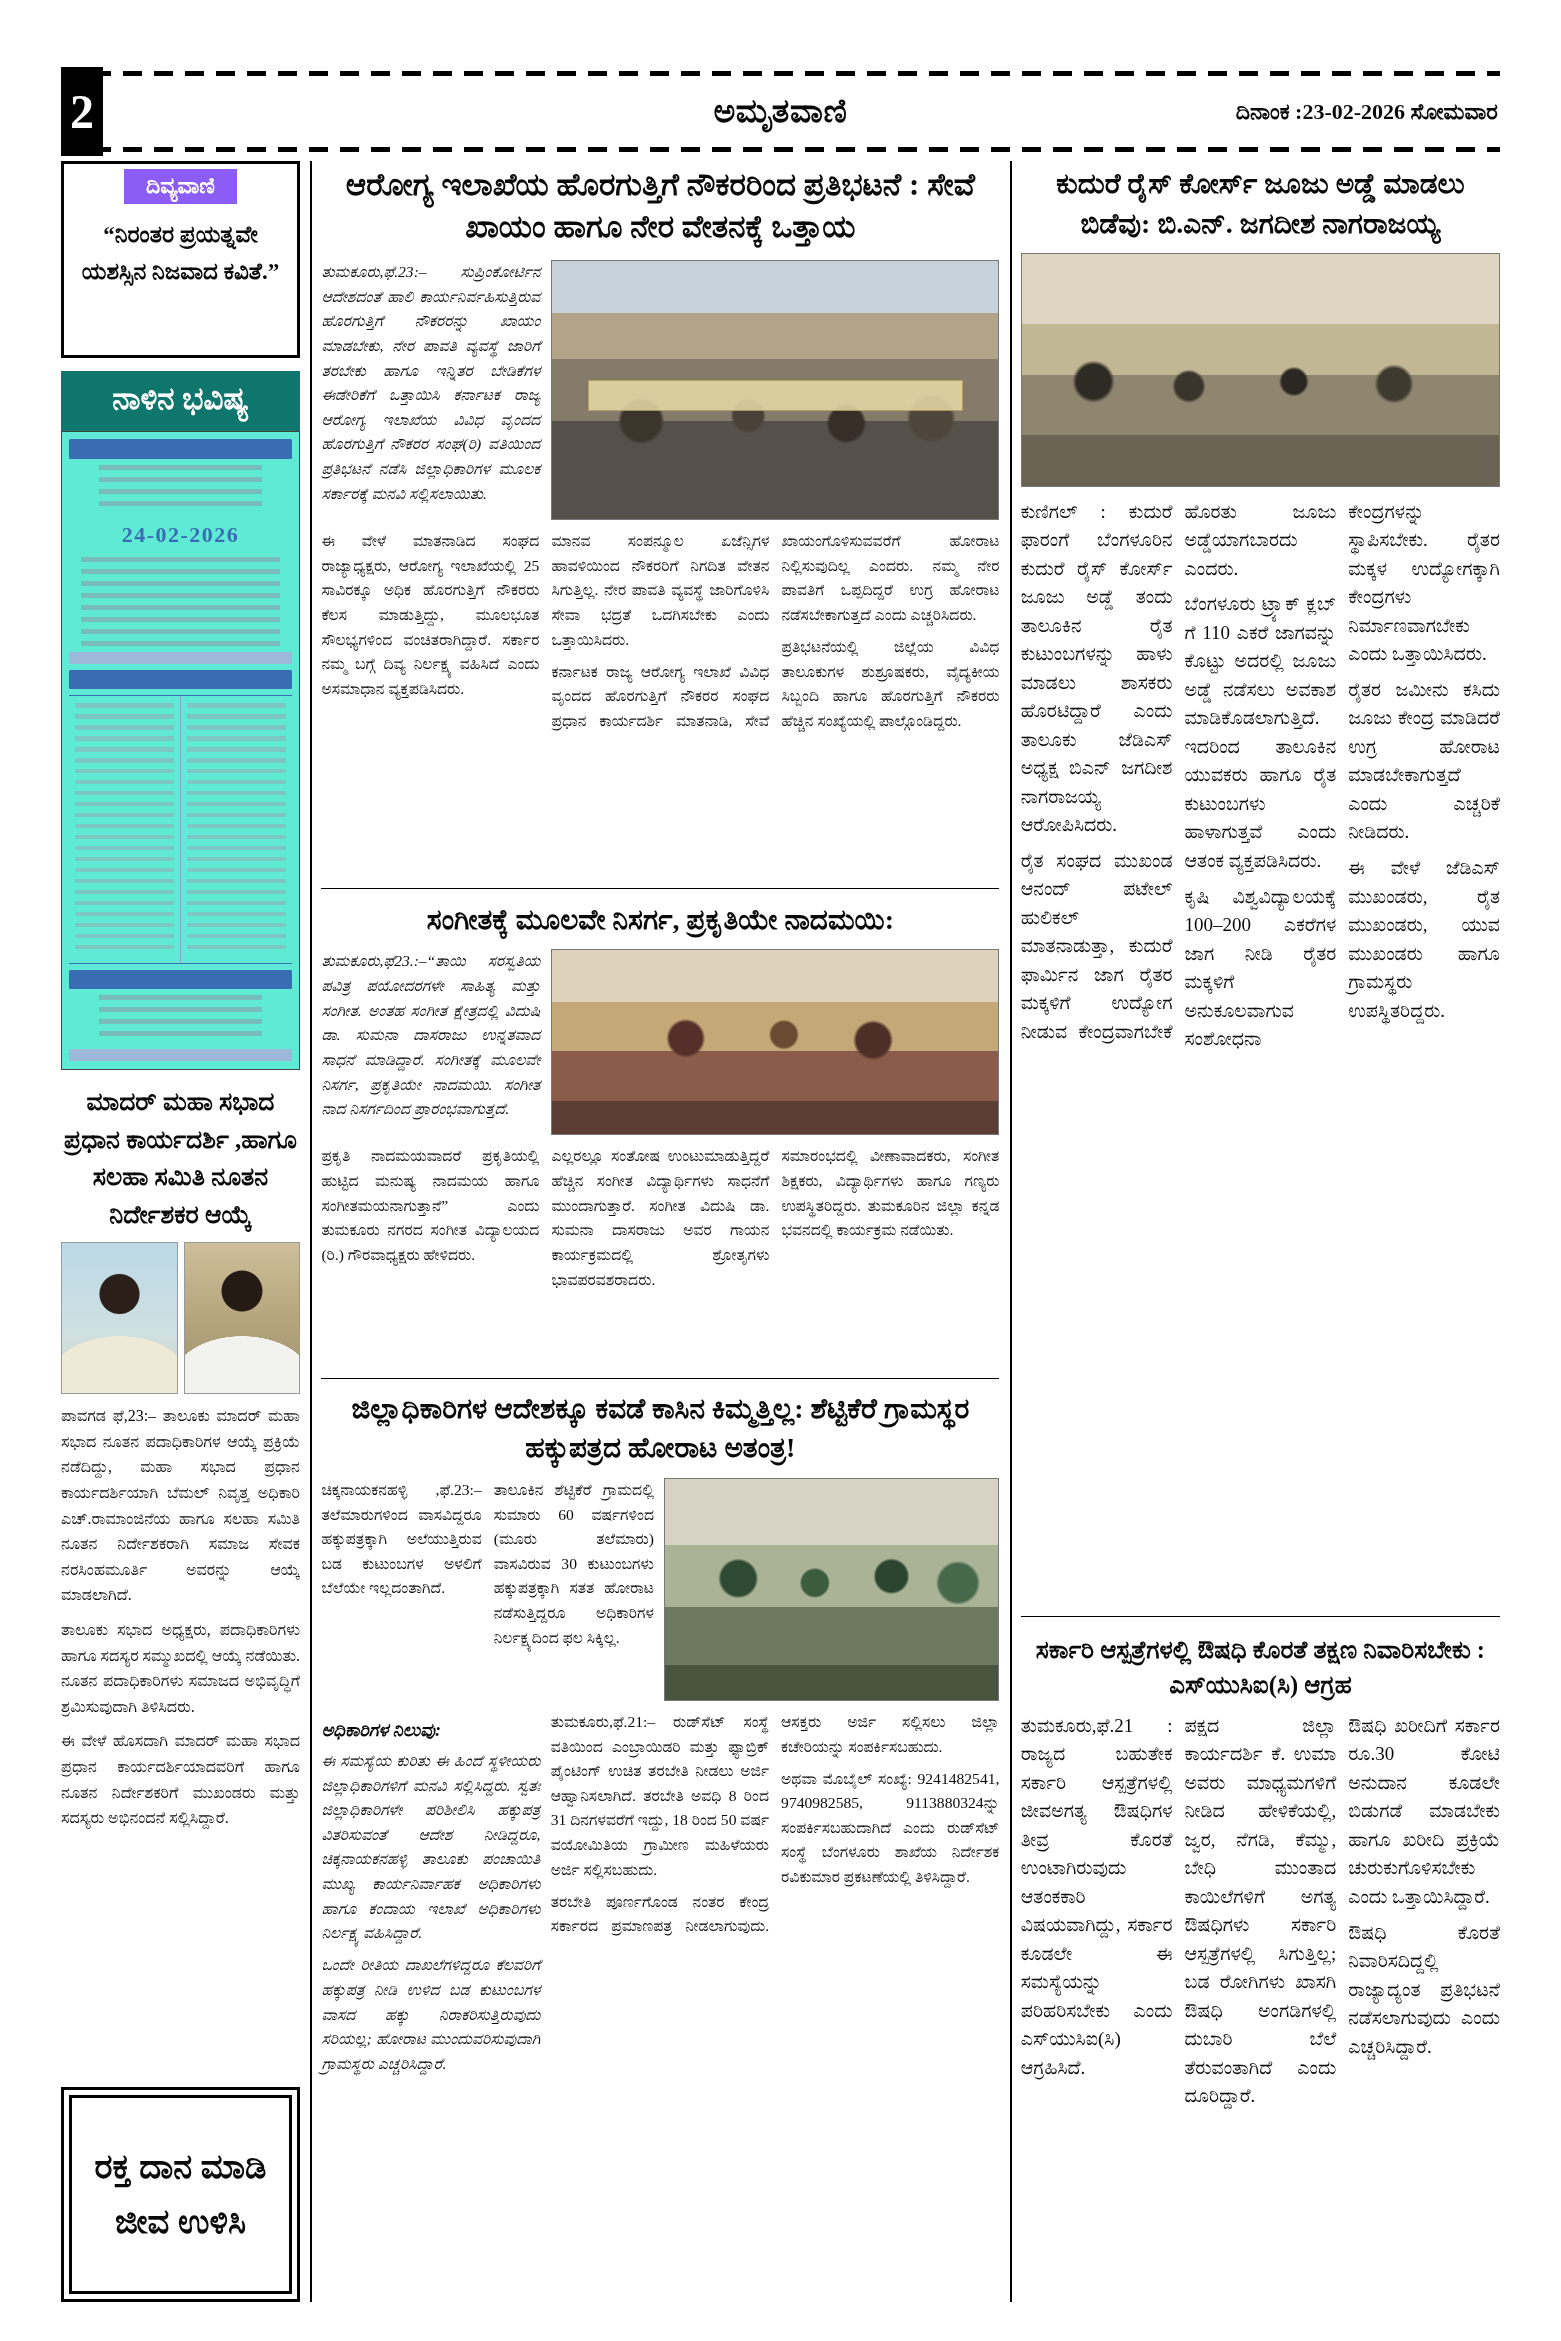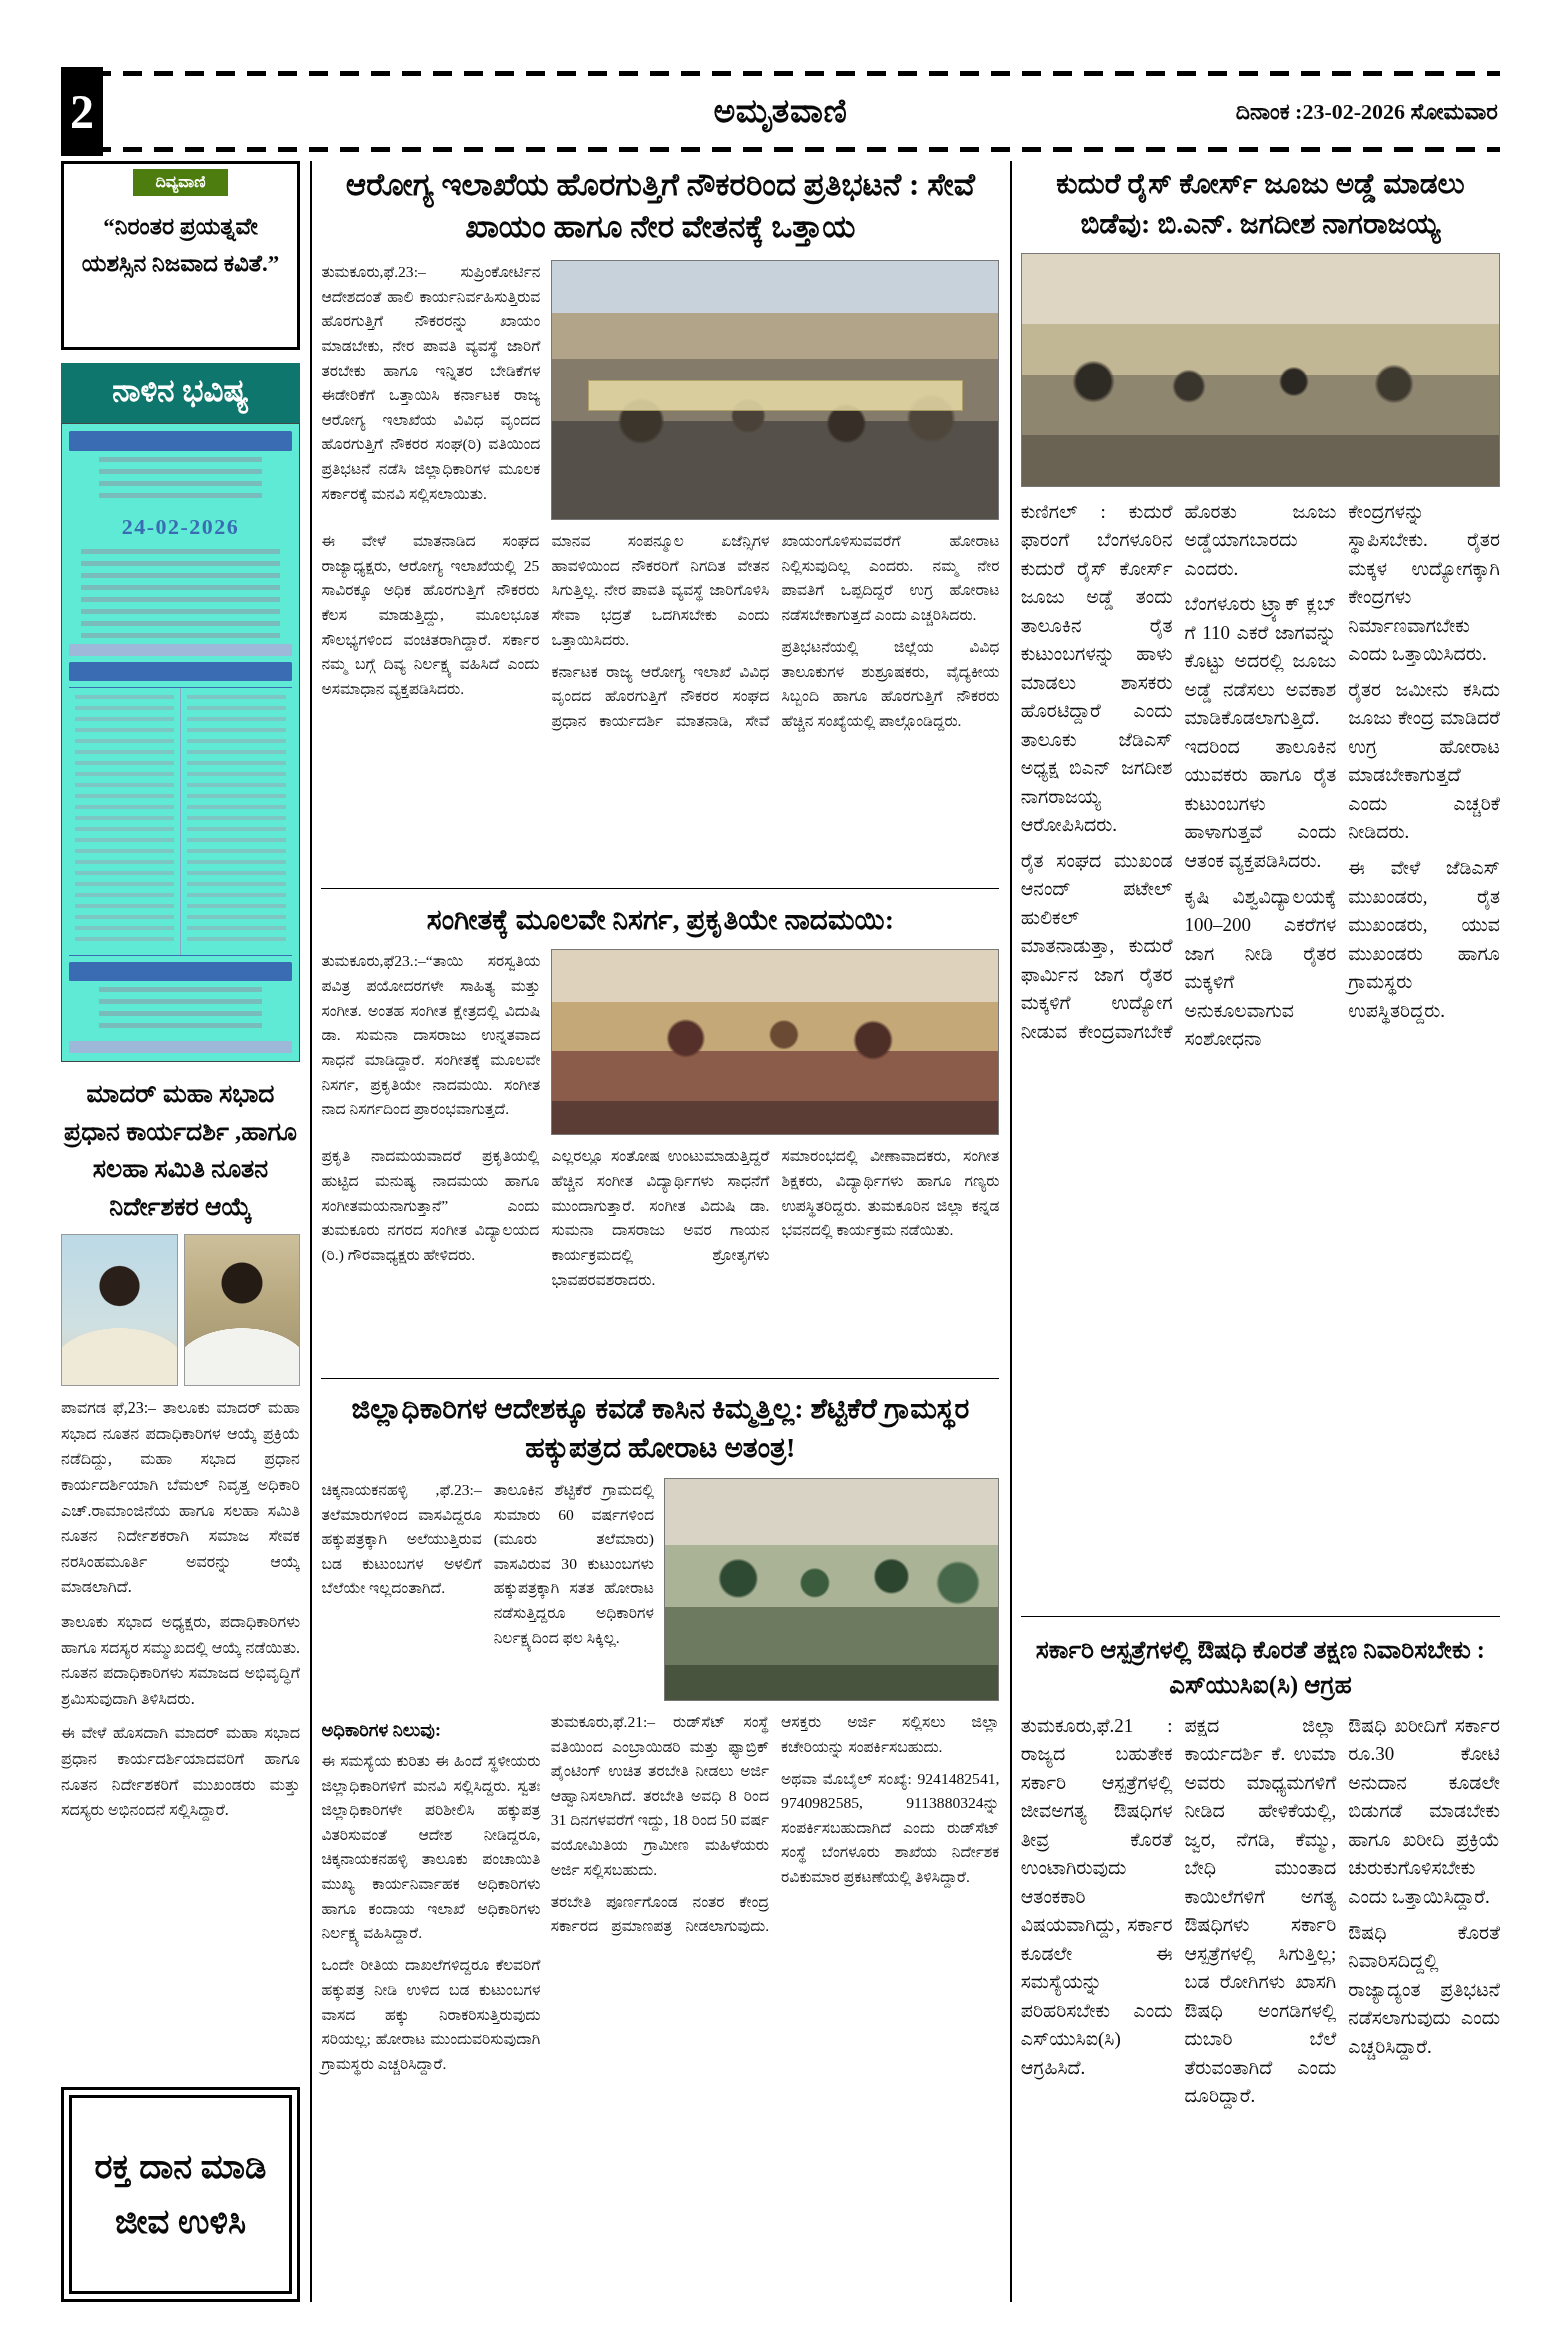--- a/index.html
+++ b/index.html
@@ -12,21 +12,21 @@
   .page-num { position:absolute; left:0; top:-9px; width:42px; height:89px; background:#000; color:#fff;
               font-size:48px; font-weight:bold; display:flex; align-items:center; justify-content:center; }
   .masthead { flex:1; text-align:center; font-size:33px; font-weight:bold; letter-spacing:0.7px; }
   .date-line { position:absolute; right:2px; font-size:22px; font-weight:bold; }
 
   .content { display:flex; gap:10.4px; margin-top:9px; height:2141px; }
 
   
   .sidebar { width:239px; flex:none; display:flex; flex-direction:column; }
   .divyavani { border:3.7px solid #000; padding:7.4px 6px 19.3px; text-align:center; }
-  .divyavani-title { display:inline-block; background:#4d7c0f; color:#fff; font-size:16px; font-weight:bold; padding:4.5px 22px; margin-top:-3px; }
+  .divyavani-title { display:inline-block; background:#8b5cf6; color:#fff; font-size:22px; font-weight:bold; padding:4.5px 22px; margin-top:-3px; }
   .divyavani-quote { font-size:23px; font-weight:bold; line-height:1.6; padding:13.4px 1.5px 45px; }
   .nalina-banner { background:#0f766e; color:#fff; text-align:center; font-size:31px; font-weight:bold; padding:10.4px 0 13.4px; margin-top:13px; }
   .hp { border:1.5px solid #444; background:#5eead4; height:639px; padding:7.4px; display:flex; flex-direction:column; gap:6px; overflow:hidden; }
   .hp-bar { height:19.3px; background:#3a6cb4; border-radius:1.5px; }
   .hp-bar.light { background:#9db8d8; height:12px; }
   .hp-date { text-align:center; color:#3a6cb4; font-weight:bold; font-size:22px; letter-spacing:1.5px; padding:3px 0; }
   .hp-text { height:89px; margin:0 12px; background:repeating-linear-gradient(180deg,#8d97a8 0 5.2px,transparent 5.2px 12px); opacity:.55; }
   .hp-text.short { height:48px; margin:0 30px; }
   .hp-grid { flex:1; border-top:1.5px solid #3a6cb4; border-bottom:1.5px solid #3a6cb4; display:flex; }
   .hp-cell { flex:1; padding:7.4px 6px; }
@@ -96,21 +96,21 @@
   .photo-villagers {
     background:
       radial-gradient(circle at 22% 45%, #2f4a33 0 6%, transparent 7%),
       radial-gradient(circle at 45% 47%, #3c5c3e 0 6%, transparent 7%),
       radial-gradient(circle at 68% 44%, #2b452f 0 6%, transparent 7%),
       radial-gradient(circle at 88% 47%, #47684a 0 6%, transparent 7%),
       linear-gradient(180deg,#d9d3c5 0 30%, #aab396 30% 58%, #6d7a60 58% 84%, #49543f 84% 100%);
   }
 
   .row { display:flex; gap:10.4px; margin-bottom:9px; }
-  .col-narrow { width:219px; flex:none; }
+  .col-narrow { width:219px; flex:none;font-style:italic; }
   .flex1 { flex:1; }
   .subhead { font-size:18px; font-weight:bold; margin:6px 0 4.5px; }
   .rule { border-top:1.5px solid #000; margin:10.4px 0 7.4px; }
   .clip { overflow:hidden; }
 </style>
 </head>
 <body>
 
 <div class="sheet">
 

